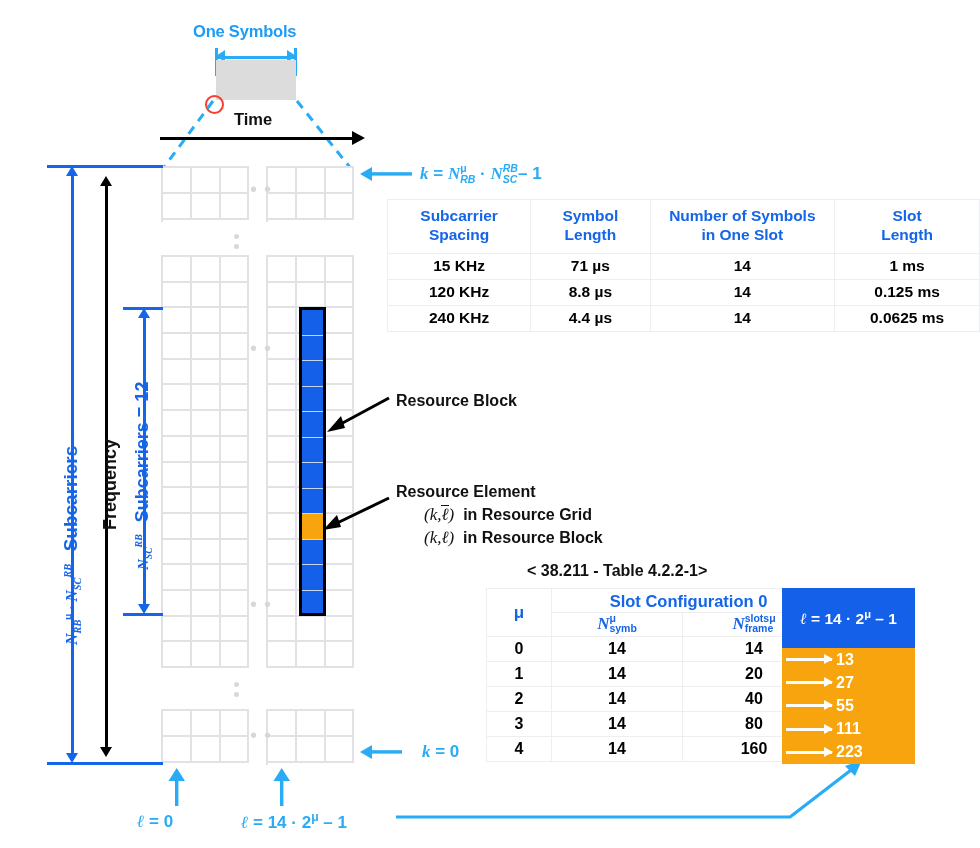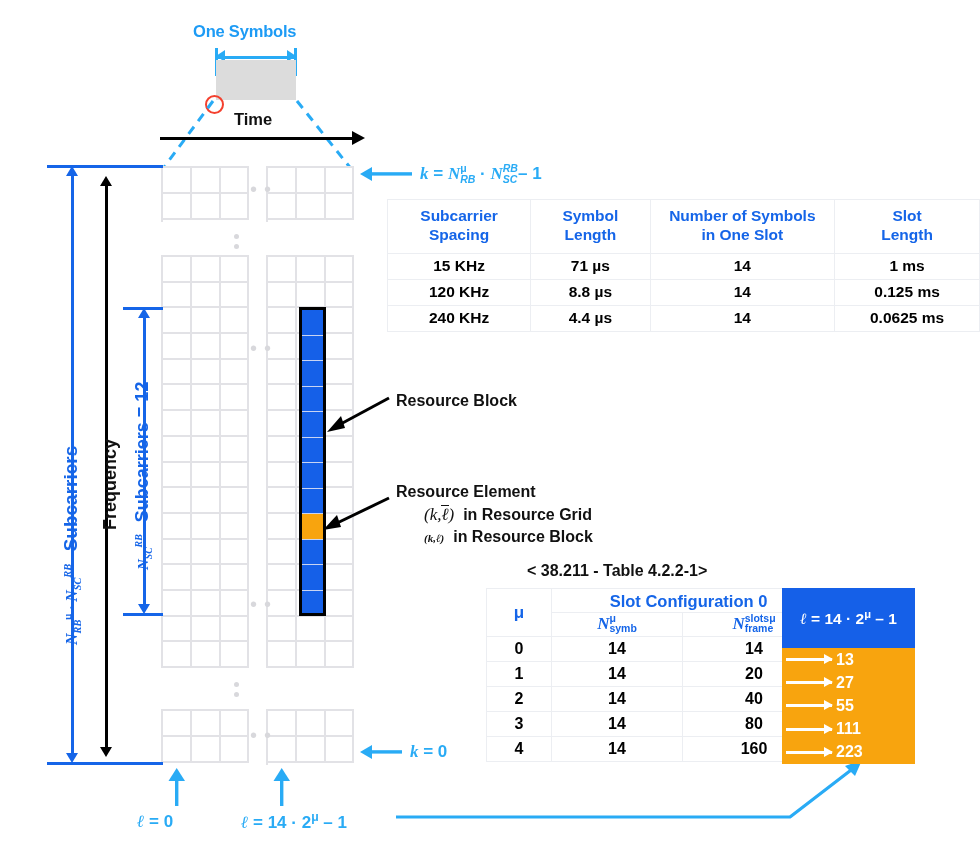--- a/index.html
+++ b/index.html
@@ -302,21 +302,21 @@
       <rect x="10" y="7.2" width="42" height="3.4" fill="#29abf5"></rect>
     </svg>
   <span style="font-size:17px;font-weight:bold;color:#29abf5;margin-left:8px;"><span class="ital">k</span> = <span class="ital">N</span><span class="stack"><span style="font-weight:bold;">μ</span><span style="font-style:italic;">RB</span></span> · <span class="ital">N</span><span class="stack"><span style="font-style:italic;">RB</span><span style="font-style:italic;">SC</span></span>– 1</span>
 </div>
 
 <div class="abs" style="left:360px;top:742px;display:flex;align-items:center;">
   <svg width="42" height="18">
       <polygon points="0,9 12,2 12,16" fill="#29abf5"></polygon>
       <rect x="10" y="7.2" width="32" height="3.4" fill="#29abf5"></rect>
     </svg>
-  <span style="font-size:17px;font-weight:bold;color:#29abf5;margin-left:8px;"><span class="ital">k</span> = 0</span>
+  <span style="font-size:17px;font-weight:bold;color:#29abf5;margin-left:20px;"><span class="ital">k</span> = 0</span>
 </div>
 
 <svg class="abs" style="left:160px;top:768px;" width="220" height="40">
   <rect x="15" y="8" width="3.4" height="30" fill="#29abf5"></rect>
   <polygon points="16.7,0 25,13 8.5,13" fill="#29abf5"></polygon>
   <rect x="120" y="8" width="3.4" height="30" fill="#29abf5"></rect>
   <polygon points="121.7,0 130,13 113.5,13" fill="#29abf5"></polygon>
 </svg>
 <div class="abs" style="left:137px;top:812px;font-size:17px;font-weight:bold;color:#29abf5;"><span class="ital">ℓ</span> = 0</div>
 <div class="abs" style="left:241px;top:810px;font-size:17px;font-weight:bold;color:#29abf5;white-space:nowrap;"><span class="ital">ℓ</span> = 14 · 2<sup style="font-size:.72em;">μ</sup> – 1</div>
@@ -336,21 +336,21 @@
 </svg>
 
 <div class="abs annot" style="left:396px;top:392px;">Resource Block</div>
 
 <div class="abs" style="left:396px;top:483px;">
   <div class="annot">Resource Element</div>
   <div style="margin-top:4px;margin-left:28px;font-size:16px;font-weight:bold;color:#111;white-space:nowrap;">
     <span style="font-family:'Liberation Serif',serif;font-style:italic;font-weight:normal;font-size:17px;">(<span style="font-style:italic;">k</span>,<span class="ovl">ℓ</span>)</span>&nbsp;&nbsp;<span>in Resource Grid</span>
   </div>
   <div style="margin-top:3px;margin-left:28px;font-size:16px;font-weight:bold;color:#111;white-space:nowrap;">
-    <span style="font-family:'Liberation Serif',serif;font-style:italic;font-weight:bold;font-size:11px;">(<span style="font-style:italic;">k</span>,ℓ)</span>&nbsp;&nbsp;<span>in Resource Block</span>
+    <span style="font-family:'Liberation Serif',serif;font-style:italic;font-weight:normal;font-size:17px;">(<span style="font-style:italic;">k</span>,ℓ)</span>&nbsp;&nbsp;<span>in Resource Block</span>
   </div>
 </div>
 
 <table class="abs" id="top-table">
   <thead>
     <tr>
       <th class="c0"><span>Subcarrier</span><br><span>Spacing</span></th>
       <th class="c1"><span>Symbol</span><br><span>Length</span></th>
       <th class="c2"><span>Number of Symbols</span><br><span>in One Slot</span></th>
       <th class="c3"><span>Slot</span><br><span>Length</span></th>

